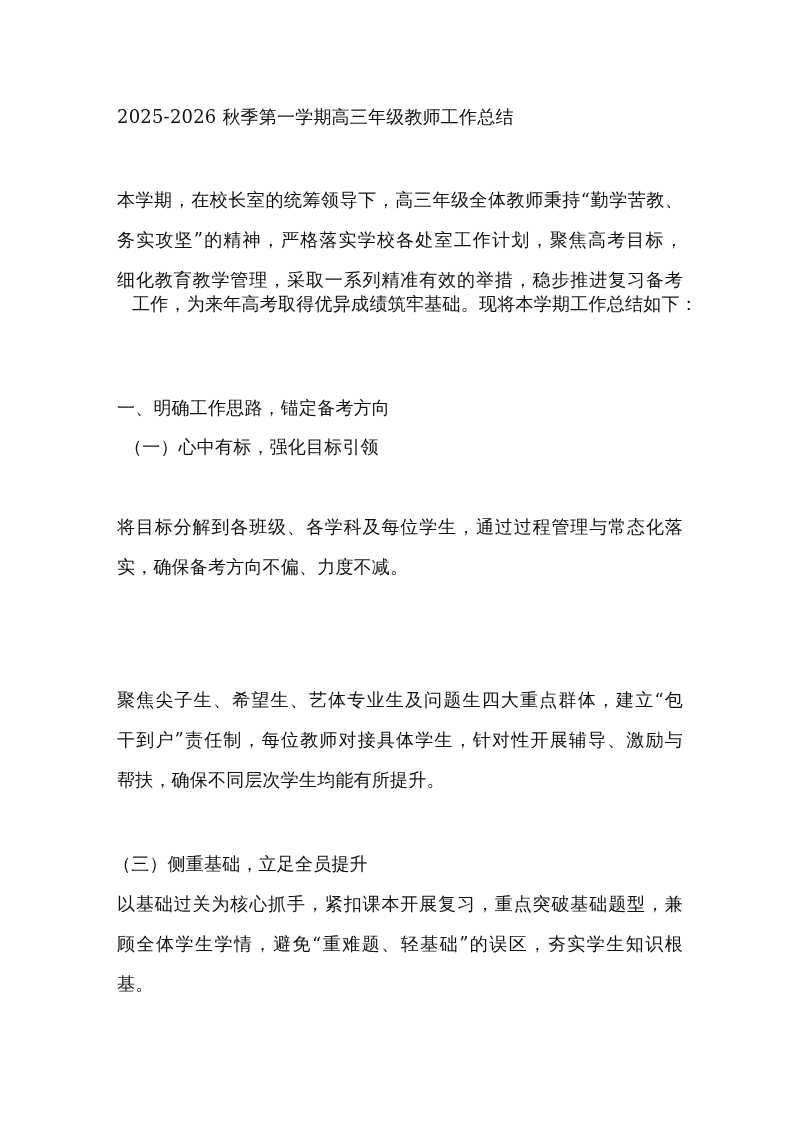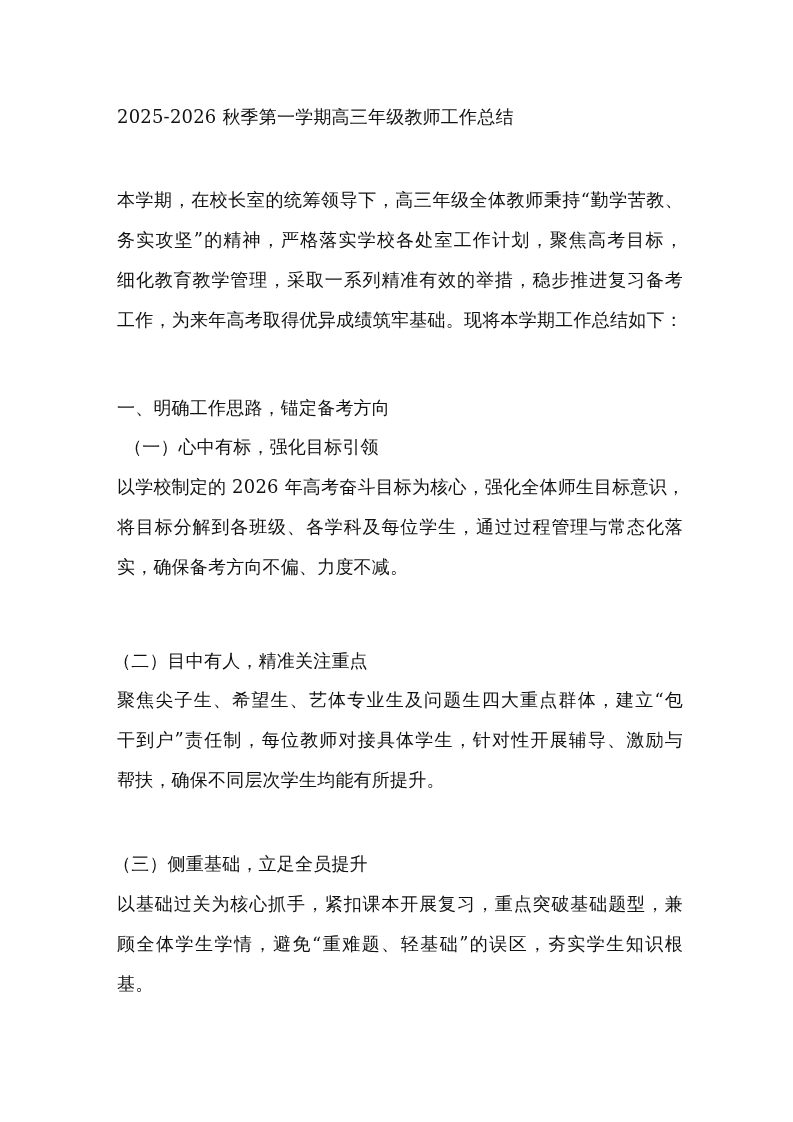--- a/index.html
+++ b/index.html
@@ -19,30 +19,28 @@
 </head>
 <body>
 
 <div class="page">
 
   <div class="line" style="top:106px;">2025-2026 秋季第一学期高三年级教师工作总结</div>
 
   <div class="line justify" style="top:189px;">本学期，在校长室的统筹领导下，高三年级全体教师秉持“勤学苦教、</div>
   <div class="line justify" style="top:229px;">务实攻坚”的精神，严格落实学校各处室工作计划，聚焦高考目标，</div>
   <div class="line justify" style="top:269px;">细化教育教学管理，采取一系列精准有效的举措，稳步推进复习备考</div>
-  <div class="line justify" style="top:309px;">工作，为来年高考取得优异成绩筑牢基础。现将本学期工作总结如下：</div>
+  <div class="line justify" style="top:293px;margin-left:15px;">工作，为来年高考取得优异成绩筑牢基础。现将本学期工作总结如下：</div>
 
   <div class="line" style="top:397px;">一、明确工作思路，锚定备考方向</div>
 
   <div class="line" style="top:436px; left:124px;">（一）心中有标，强化目标引领</div>
-  <div class="line justify" style="top:476px;">以学校制定的 2026 年高考奋斗目标为核心，强化全体师生目标意识，</div>
   <div class="line justify" style="top:516px;">将目标分解到各班级、各学科及每位学生，通过过程管理与常态化落</div>
   <div class="line" style="top:556px;">实，确保备考方向不偏、力度不减。</div>
 
-  <div class="line" style="top:650px; left:113px;">（二）目中有人，精准关注重点</div>
   <div class="line justify" style="top:689px;">聚焦尖子生、希望生、艺体专业生及问题生四大重点群体，建立“包</div>
   <div class="line justify" style="top:729px;">干到户”责任制，每位教师对接具体学生，针对性开展辅导、激励与</div>
   <div class="line" style="top:769px;">帮扶，确保不同层次学生均能有所提升。</div>
 
   <div class="line" style="top:853px; left:113px;">（三）侧重基础，立足全员提升</div>
   <div class="line justify" style="top:893px;">以基础过关为核心抓手，紧扣课本开展复习，重点突破基础题型，兼</div>
   <div class="line justify" style="top:933px;">顾全体学生学情，避免“重难题、轻基础”的误区，夯实学生知识根</div>
   <div class="line" style="top:973px;">基。</div>
 
 </div>

